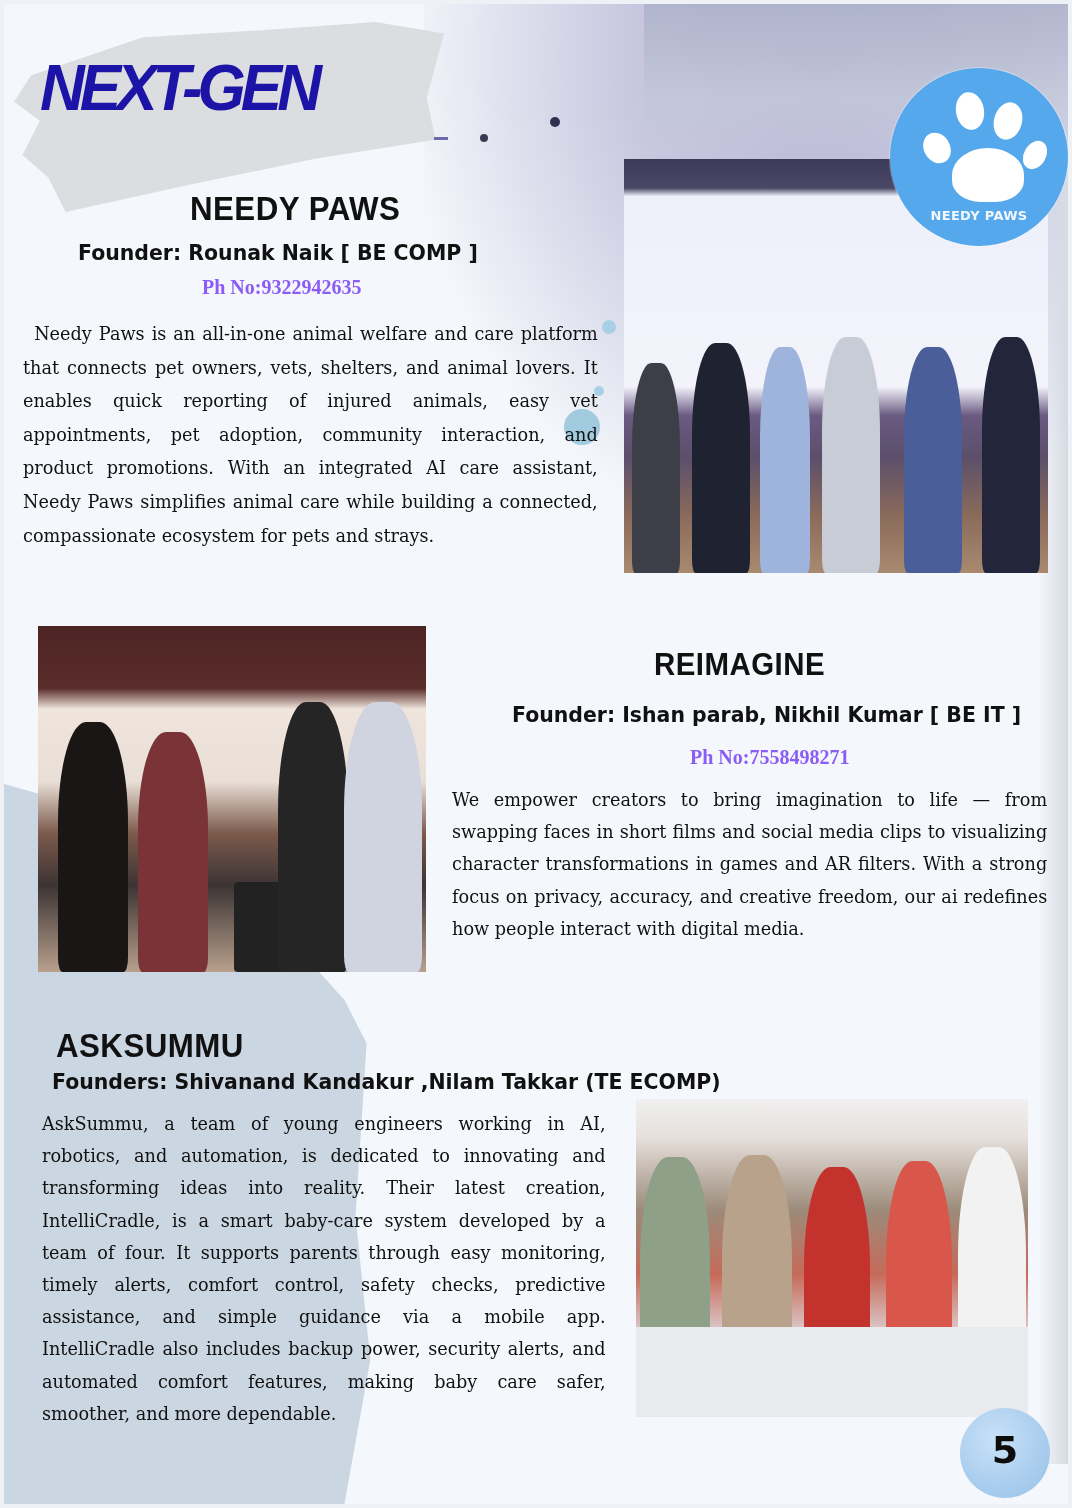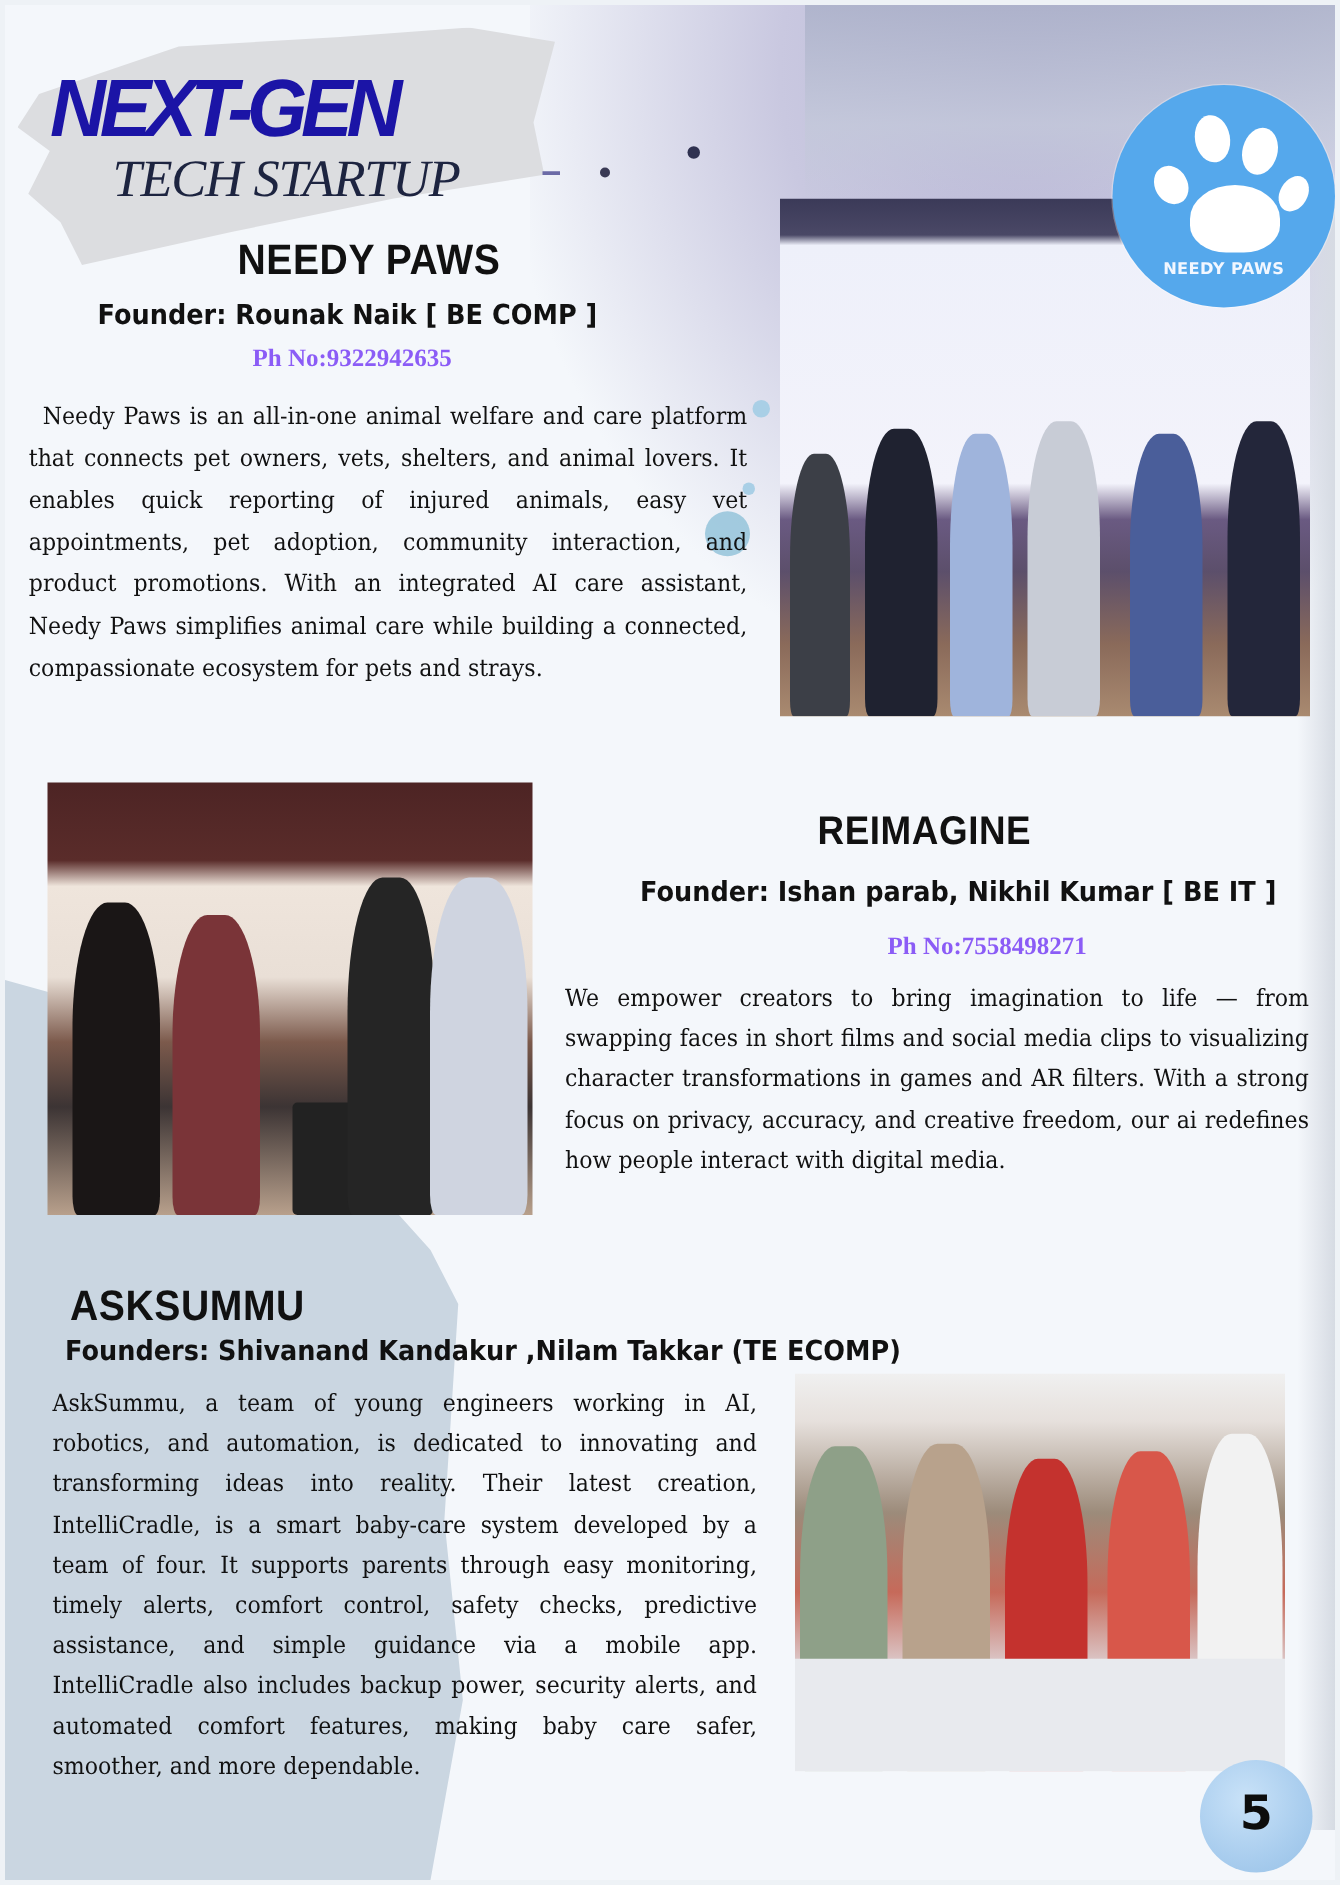--- a/index.html
+++ b/index.html
@@ -53,21 +53,20 @@
   <div class="brush-top"></div>
   <div class="brush-left"></div>
 
   <div class="dot" style="left:476px;top:130px;width:8px;height:8px;background:#3a3a55;"></div>
   <div class="dot" style="left:546px;top:113px;width:10px;height:10px;background:#2f3150;"></div>
   <div class="dot" style="left:598px;top:316px;width:14px;height:14px;background:#a9cfe6;"></div>
   <div class="dot" style="left:560px;top:405px;width:36px;height:36px;background:#8fc0d8;opacity:.8;"></div>
   <div class="dot" style="left:590px;top:382px;width:10px;height:10px;background:#a9cfe6;"></div>
 
   <div class="title-nextgen">NEXT-GEN</div>
-  <div class="title-tech">TECH STARTUP</div>
   <div class="tech-dash"></div>
 
   <div class="h-name" style="left:186px;top:185px;font-size:34px;">NEEDY PAWS</div>
   <div class="h-founder" style="left:74px;top:236px;">Founder: Rounak Naik [ BE COMP ]</div>
   <div class="h-phone" style="left:198px;top:272px;">Ph No:9322942635</div>
   <div class="para" style="left:19px;top:313px;width:618px;text-indent:12px;">Needy Paws is an all-in-one animal welfare and care platform that connects pet owners, vets, shelters, and animal lovers. It enables quick reporting of injured animals, easy vet appointments, pet adoption, community interaction, and product promotions. With an integrated AI care assistant, Needy Paws simplifies animal care while building a connected, compassionate ecosystem for pets and strays.</div>
 
   <div class="photo photo-award">
     <div class="person" style="left:8px;width:48px;height:210px;background:#3c3f47;"></div>
     <div class="person" style="left:68px;width:58px;height:230px;background:#1f2230;"></div>
@@ -89,21 +88,21 @@
   <div class="photo photo-team">
     <div class="person" style="left:20px;width:70px;height:250px;background:#1a1616;"></div>
     <div class="person" style="left:100px;width:70px;height:240px;background:#7a3438;"></div>
     <div class="person" style="left:196px;width:60px;height:90px;border-radius:4px;background:#222;"></div>
     <div class="person" style="left:240px;width:70px;height:270px;background:#252525;"></div>
     <div class="person" style="left:306px;width:78px;height:270px;background:#cfd4e0;"></div>
   </div>
 
   <div class="h-name" style="left:650px;top:642px;font-size:32px;">REIMAGINE</div>
   <div class="h-founder" style="left:508px;top:698px;">Founder: Ishan parab, Nikhil Kumar [ BE IT ]</div>
-  <div class="h-phone" style="left:686px;top:742px;margin-left:20px;">Ph No:7558498271</div>
+  <div class="h-phone" style="left:686px;top:742px;">Ph No:7558498271</div>
   <div class="para" style="left:448px;top:779px;width:640px;line-height:32.2px;">We empower creators to bring imagination to life — from swapping faces in short films and social media clips to visualizing character transformations in games and AR filters. With a strong focus on privacy, accuracy, and creative freedom, our ai redefines how people interact with digital media.</div>
 
   <div class="h-name" style="left:52px;top:1022px;font-size:34px;">ASKSUMMU</div>
   <div class="h-founder" style="left:48px;top:1065px;">Founders:  Shivanand Kandakur ,Nilam Takkar (TE ECOMP)</div>
   <div class="para" style="left:38px;top:1103px;width:606px;line-height:32.2px;">AskSummu, a team of young engineers working in AI, robotics, and automation, is dedicated to innovating and transforming ideas into reality. Their latest creation, IntelliCradle, is a smart baby-care system developed by a team of four. It supports parents through easy monitoring, timely alerts, comfort control, safety checks, predictive assistance, and simple guidance via a mobile app. IntelliCradle also includes backup power, security alerts, and automated comfort features, making baby care safer, smoother, and more dependable.</div>
 
   <div class="photo photo-ask">
     <div class="person" style="left:4px;width:70px;height:260px;background:#8ea088;"></div>
     <div class="person" style="left:86px;width:70px;height:262px;background:#b8a28c;"></div>
     <div class="person" style="left:168px;width:66px;height:250px;background:#c4322e;"></div>

